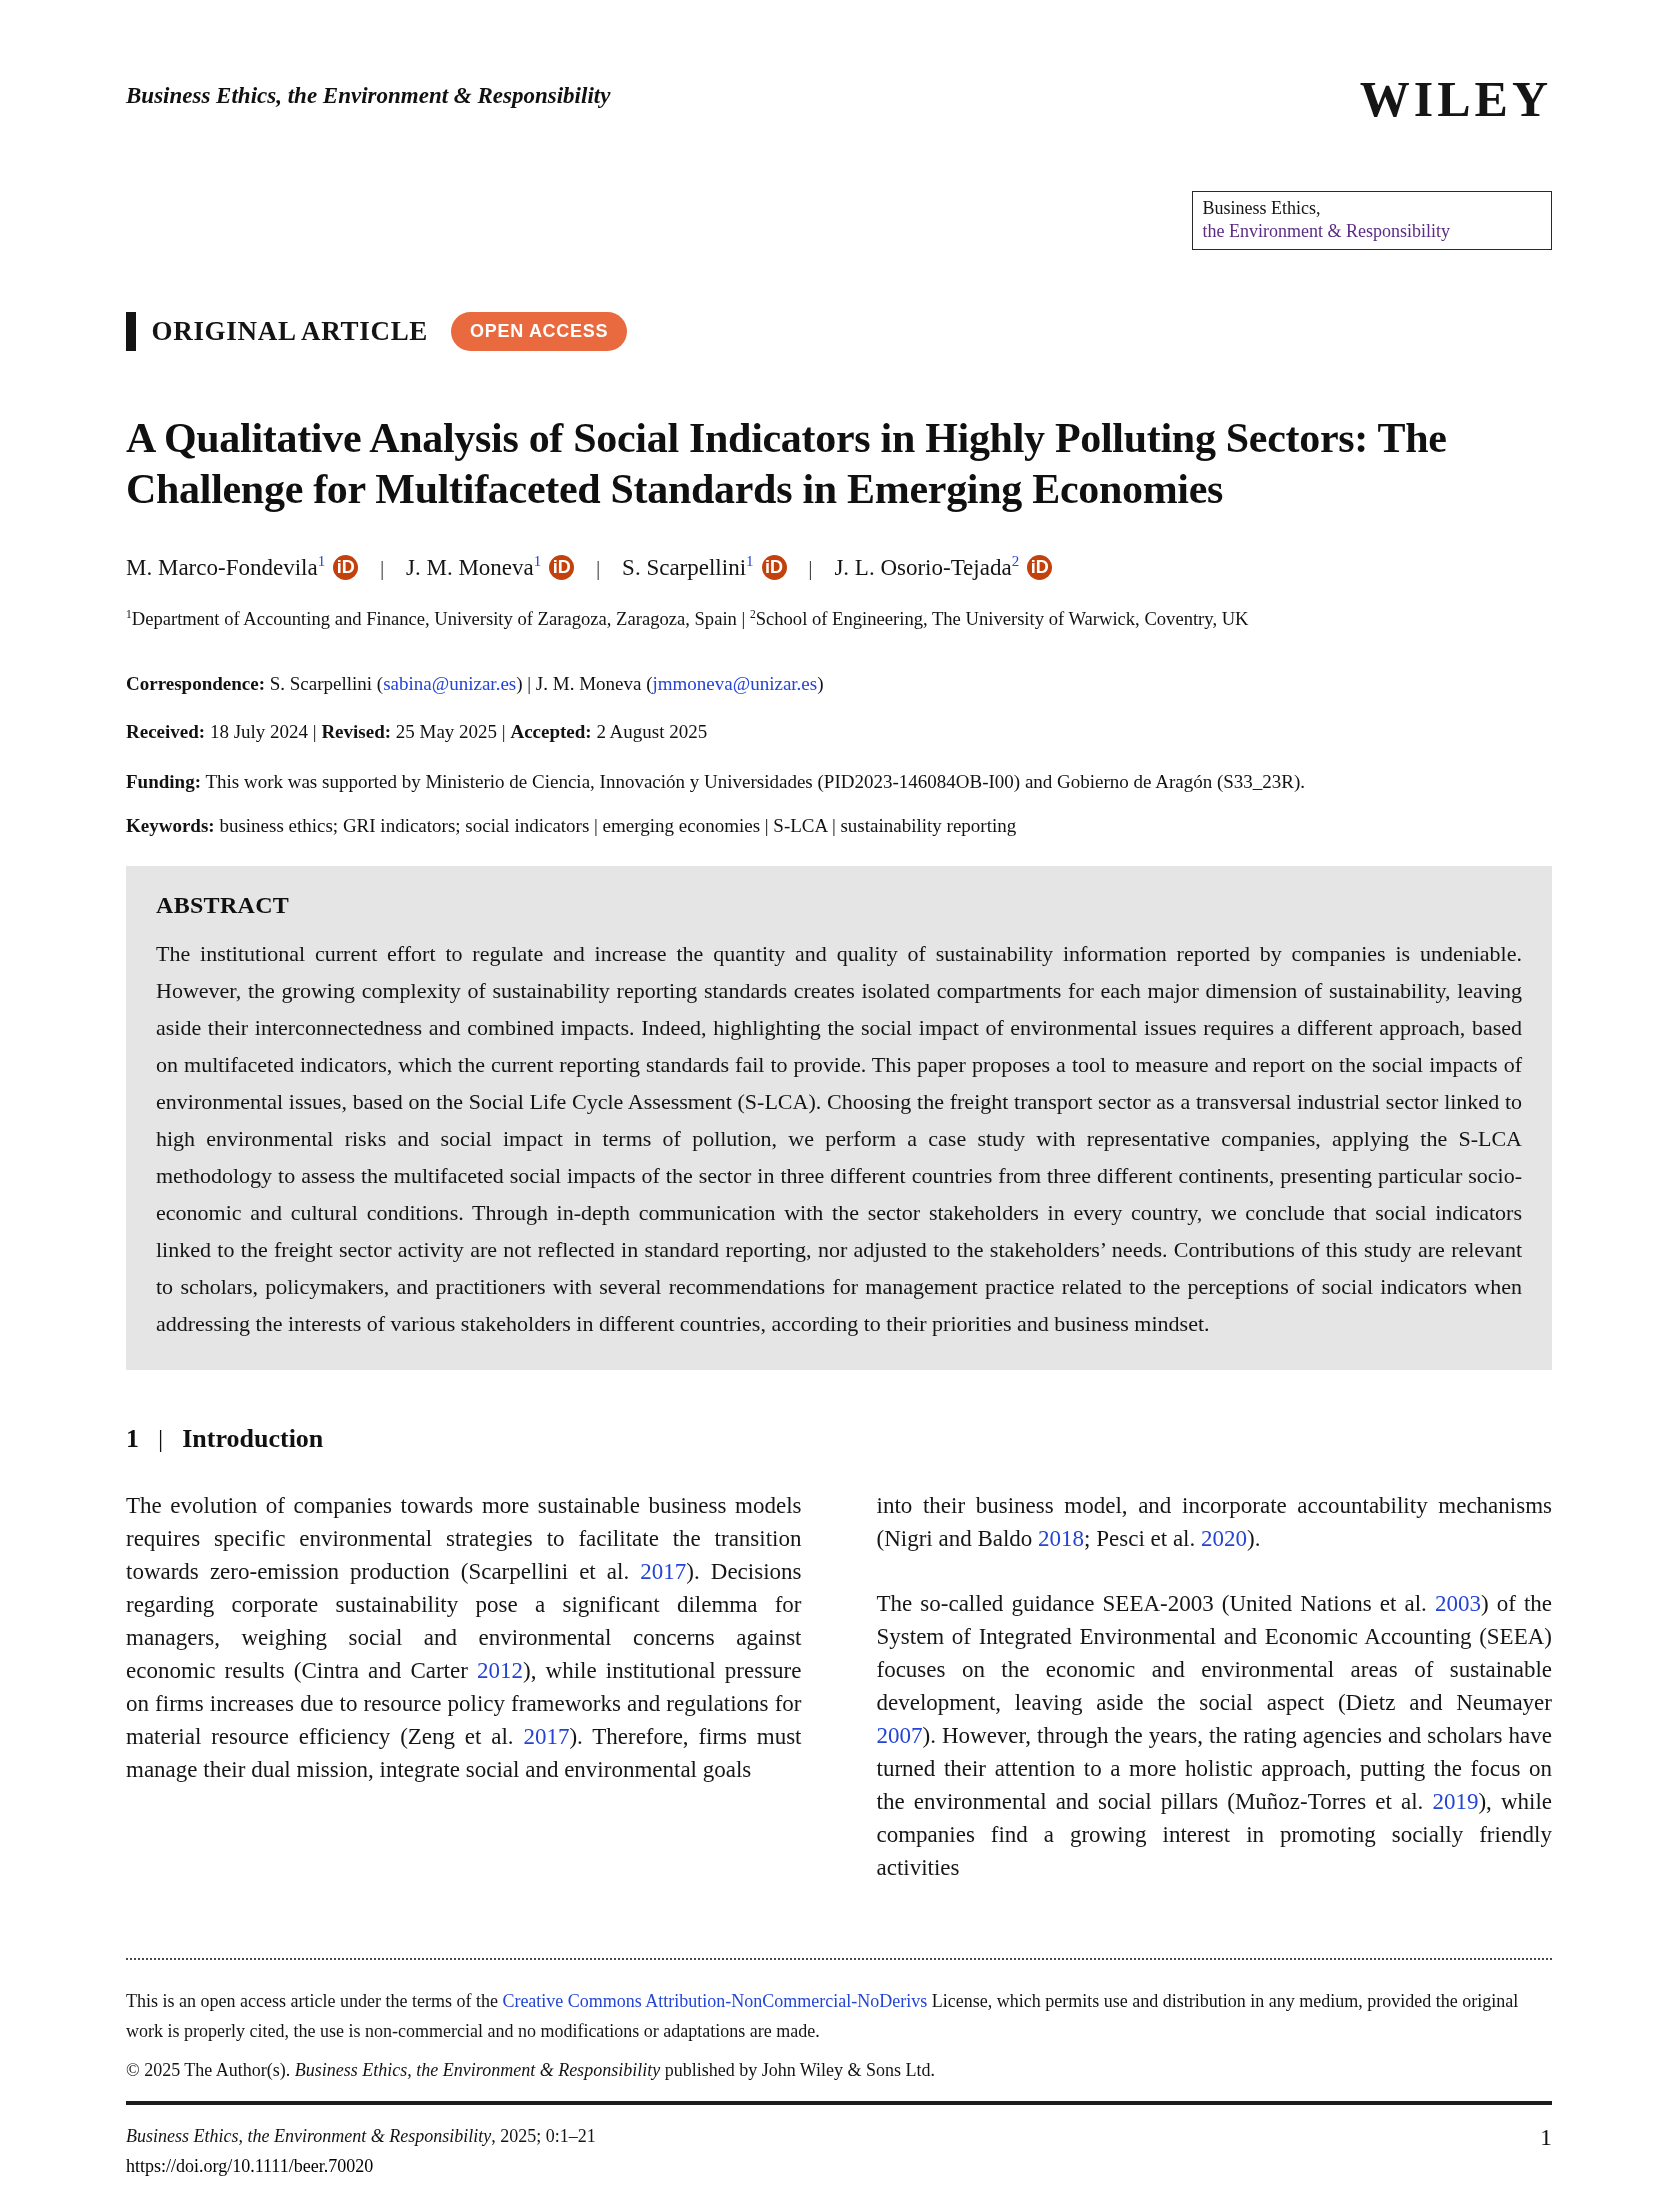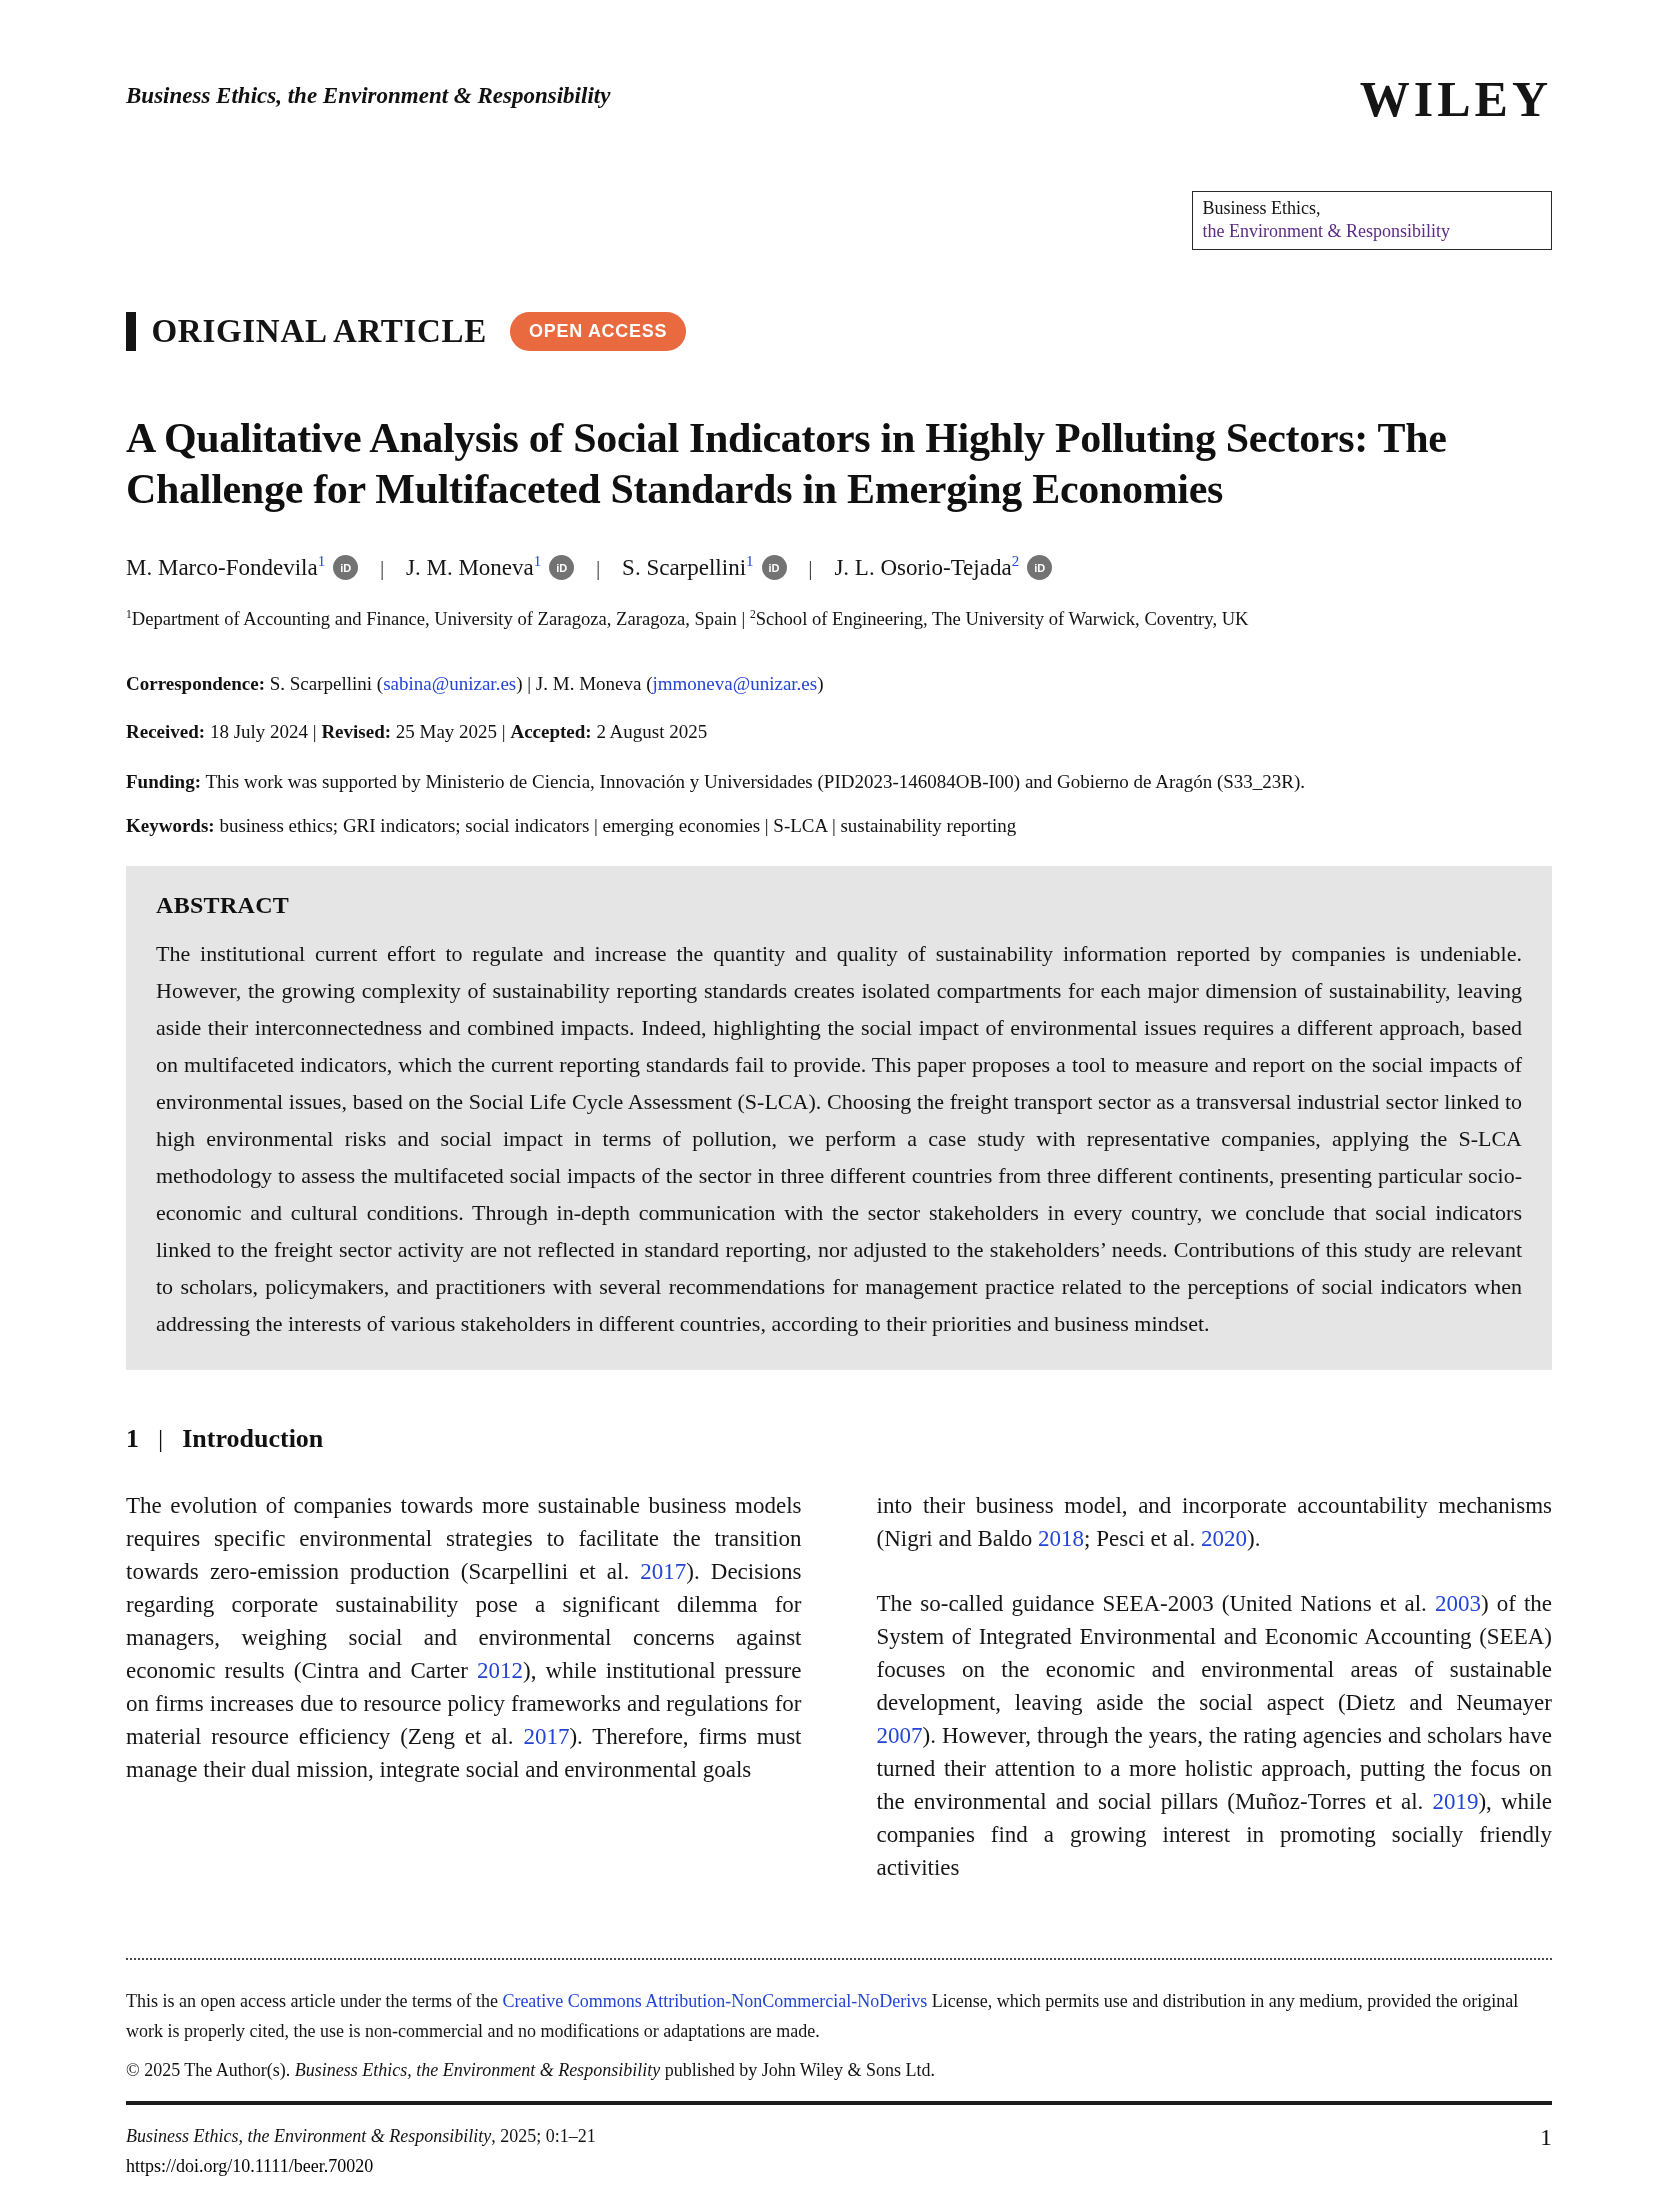--- a/index.html
+++ b/index.html
@@ -40,21 +40,21 @@
     font-size: 18px; line-height: 23px;
     background: #fff;
   }
   .journal-box .line1 { color: #141414; }
   .journal-box .line2 { color: #5b2b85; }
 
   
   .label-row { display: flex; align-items: center; margin-top: 68px; }
   .label-bar { width: 9.5px; height: 39px; background: #141414; margin-right: 16px; }
   .article-type {
-    font-size: 33px; font-weight: 700; letter-spacing: 0.7px; color: #141414;
+    font-size: 27px; font-weight: 700; letter-spacing: 0.7px; color: #141414;
   }
   .open-access-badge {
     margin-left: 23px;
     background: #e96a3f; color: #ffffff;
     font-family: "Liberation Sans", sans-serif;
     font-weight: 700; font-size: 18px; letter-spacing: 0.7px;
     padding: 8.8px 19px; border-radius: 24px;
     display: inline-block;
   }
 
@@ -64,23 +64,23 @@
     font-size: 42px; line-height: 1.22; font-weight: 700;
     letter-spacing: -0.3px; color: #101010;
     max-width: 1428px;
   }
   .authors-row { margin-top: 38px; font-size: 23px; color: #141414; }
   .author-name { }
   .author-sup { color: #2344d4; font-size: 15px; vertical-align: super; }
   .orcid-badge {
     display: inline-flex; align-items: center; justify-content: center;
     width: 25px; height: 25px; border-radius: 50%;
-    background: #737373; color: #ffffff;
+    background: #c2410c; color: #ffffff;
     font-family: "Liberation Sans", sans-serif;
-    font-weight: 700; font-size: 11px;
+    font-weight: 700; font-size: 18px;
     vertical-align: middle; margin-left: 8px; margin-top: -4px;
     cursor: pointer;
   }
   .author-sep { color: #444; margin: 0 16px; font-size: 21.7px; }
 
   .affiliations { margin-top: 20px; font-size: 18.6px; line-height: 26px; color: #121212; }
   .meta-line { font-size: 19px; line-height: 26px; color: #121212; }
   .correspondence { margin-top: 39px; }
   .dates { margin-top: 21.7px; }
   .funding { margin-top: 24px; }

